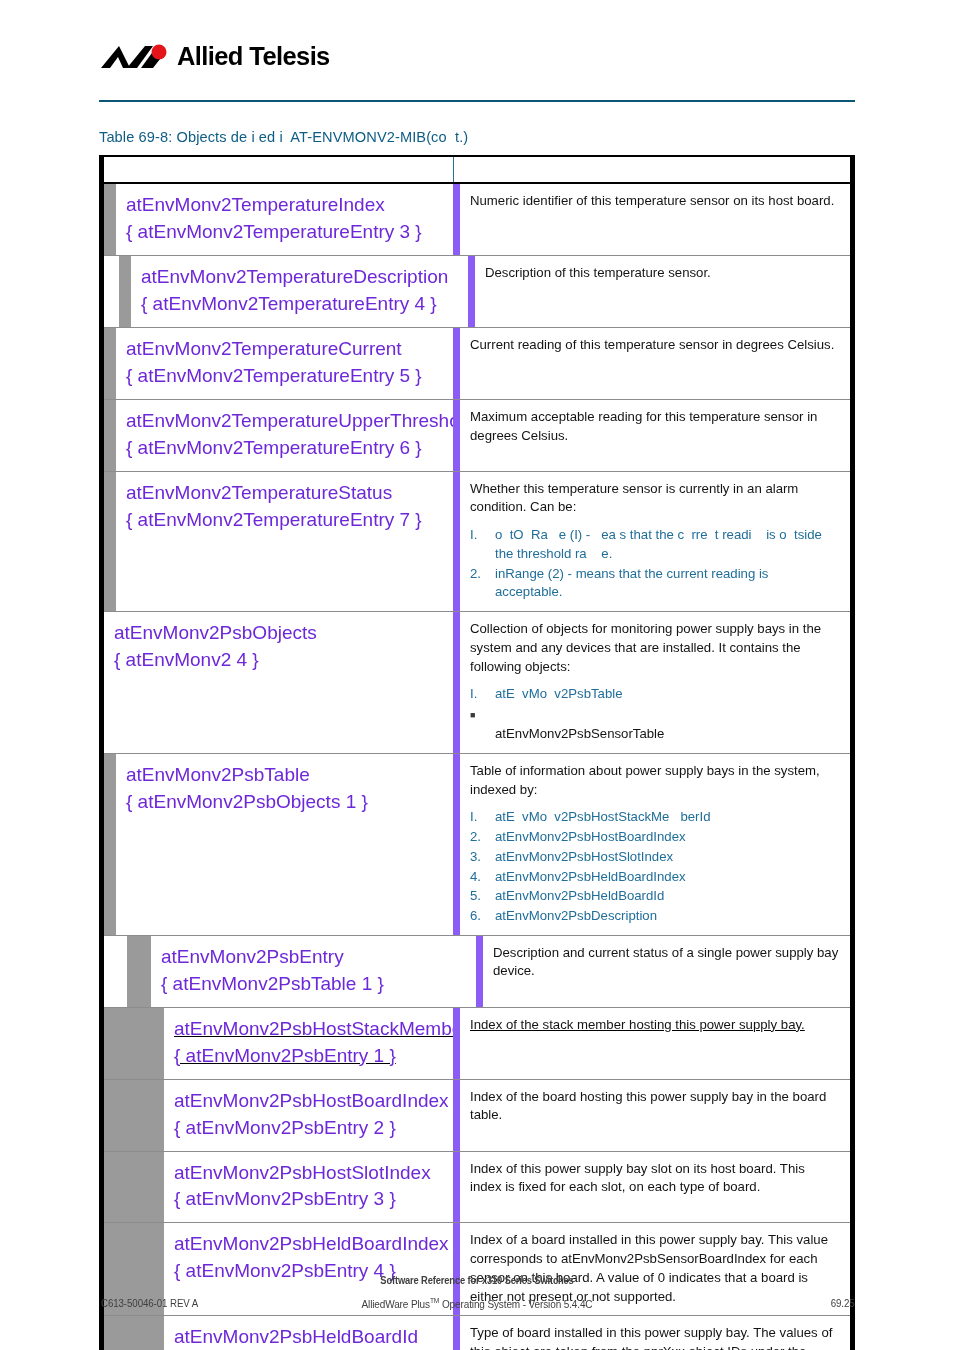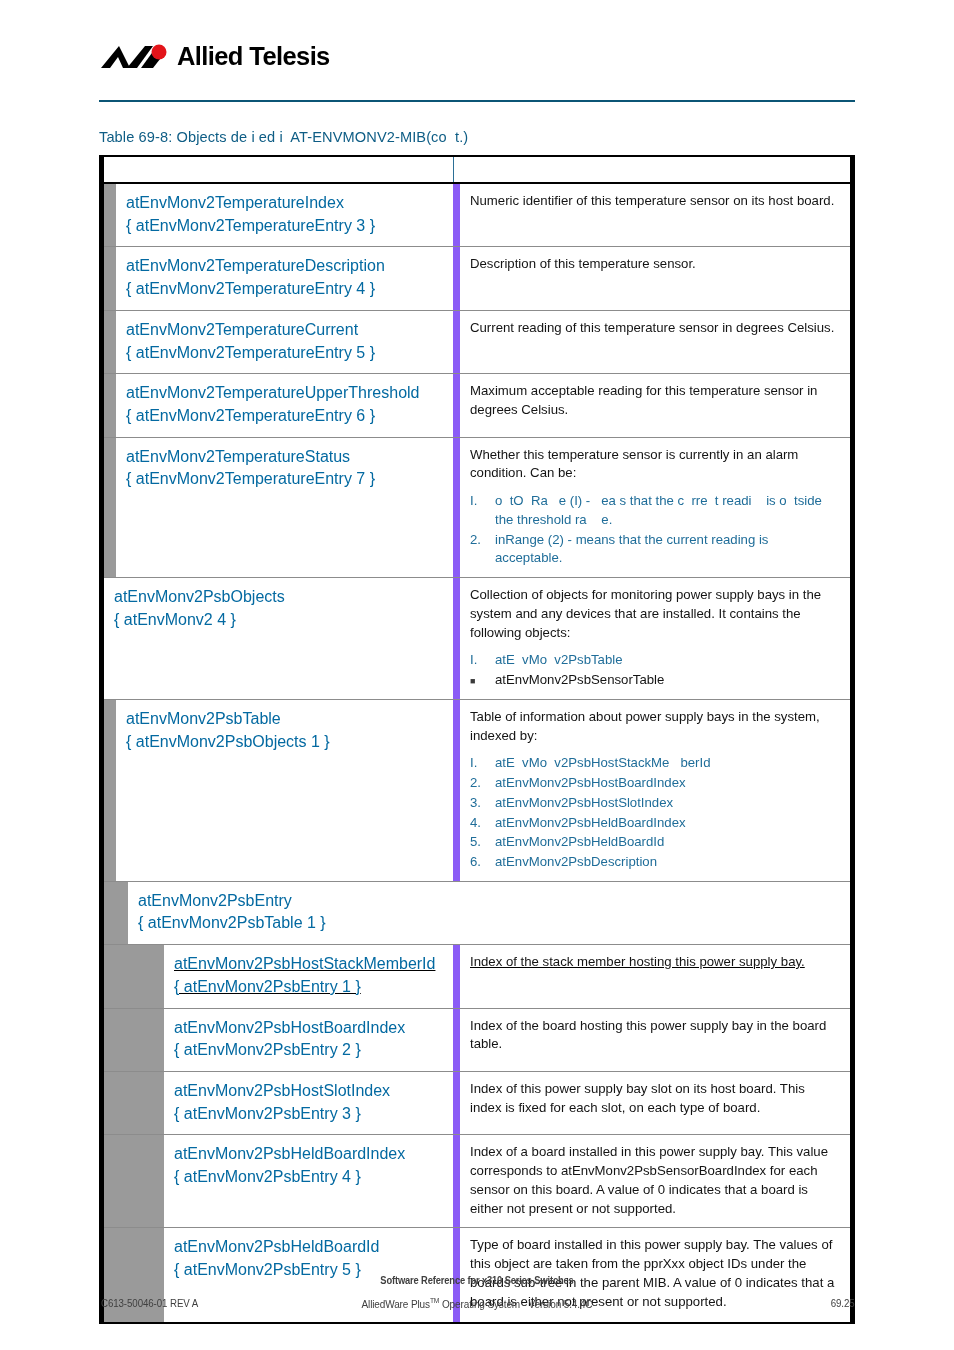--- a/index.html
+++ b/index.html
@@ -106,23 +106,23 @@
   .indent {
     flex: none;
     background: #9a9a9a;
     align-self: stretch;
   }
   .indent.i1 { width: 12px; }
 
   .cell-name {
     box-sizing: border-box;
     padding: 8px 8px 9px 10px;
-    font-size: 16px;
+    font-size: 19px;
     line-height: 1.42;
-    color: #0369a1;
+    color: #6d28d9;
     background: #ffffff;
     white-space: pre-line;
     align-self: stretch;
   }
   .cell-desc {
     flex: 1;
     box-sizing: border-box;
     padding: 8px 11px 9px 10px;
     font-size: 13.2px;
     line-height: 1.42;
@@ -156,31 +156,31 @@
   .li-marker.square {
     color: #3b3b3b;
     font-size: 9px;
     padding-top: 4px;
   }
   .li-text {
     color: #1f6d99;
     font-size: 13.2px;
     white-space: pre-wrap;
   }
-  .li-text.dark { color: #141414; }
+  .li-text.dark { color: #141414; margin-top: 20px; }
 
   
   .h-index   { min-height: 42px; }
-  .h-desc    { min-height: 36px; }
+  .h-desc    { min-height: 36px; padding-left: 15px; }
   .h-current { min-height: 42px; }
   .h-upper   { min-height: 42px; }
   .h-status  { min-height: 112px; }
   .h-psbobj  { min-height: 104px; }
   .h-psbtab  { min-height: 174px; }
-  .h-psbentry{ min-height: 38px; }
+  .h-psbentry{ min-height: 38px; padding-left: 23px; }
   .h-hsm     { min-height: 42px; text-decoration: underline; }
   .h-hbi     { min-height: 42px; }
   .h-hsi     { min-height: 42px; }
   .h-hbix    { min-height: 80px; }
   .h-hbid    { min-height: 94px; }
 
   
   .page-footer {
     position: absolute;
     left: 0;
@@ -364,20 +364,23 @@
         </li>
       </ul>
     </div>
   </div>
 
   <div class="t-row h-psbentry">
     <div class="indent i1"></div>
     <div class="indent i1"></div>
     <div class="cell-name" style="width:325px">atEnvMonv2PsbEntry
 { atEnvMonv2PsbTable 1 }</div>
+    <div class="cell-desc">
+      <p class="desc-para">Description and current status of a single power supply bay device.</p>
+    </div>
   </div>
 
   <div class="t-row h-hsm">
     <div class="indent i1"></div>
     <div class="indent i1"></div>
     <div class="indent i1"></div>
     <div class="indent i1"></div>
     <div class="indent i1"></div>
     <div class="cell-name" style="width:289px">atEnvMonv2PsbHostStackMemberId
 { atEnvMonv2PsbEntry 1 }</div>

